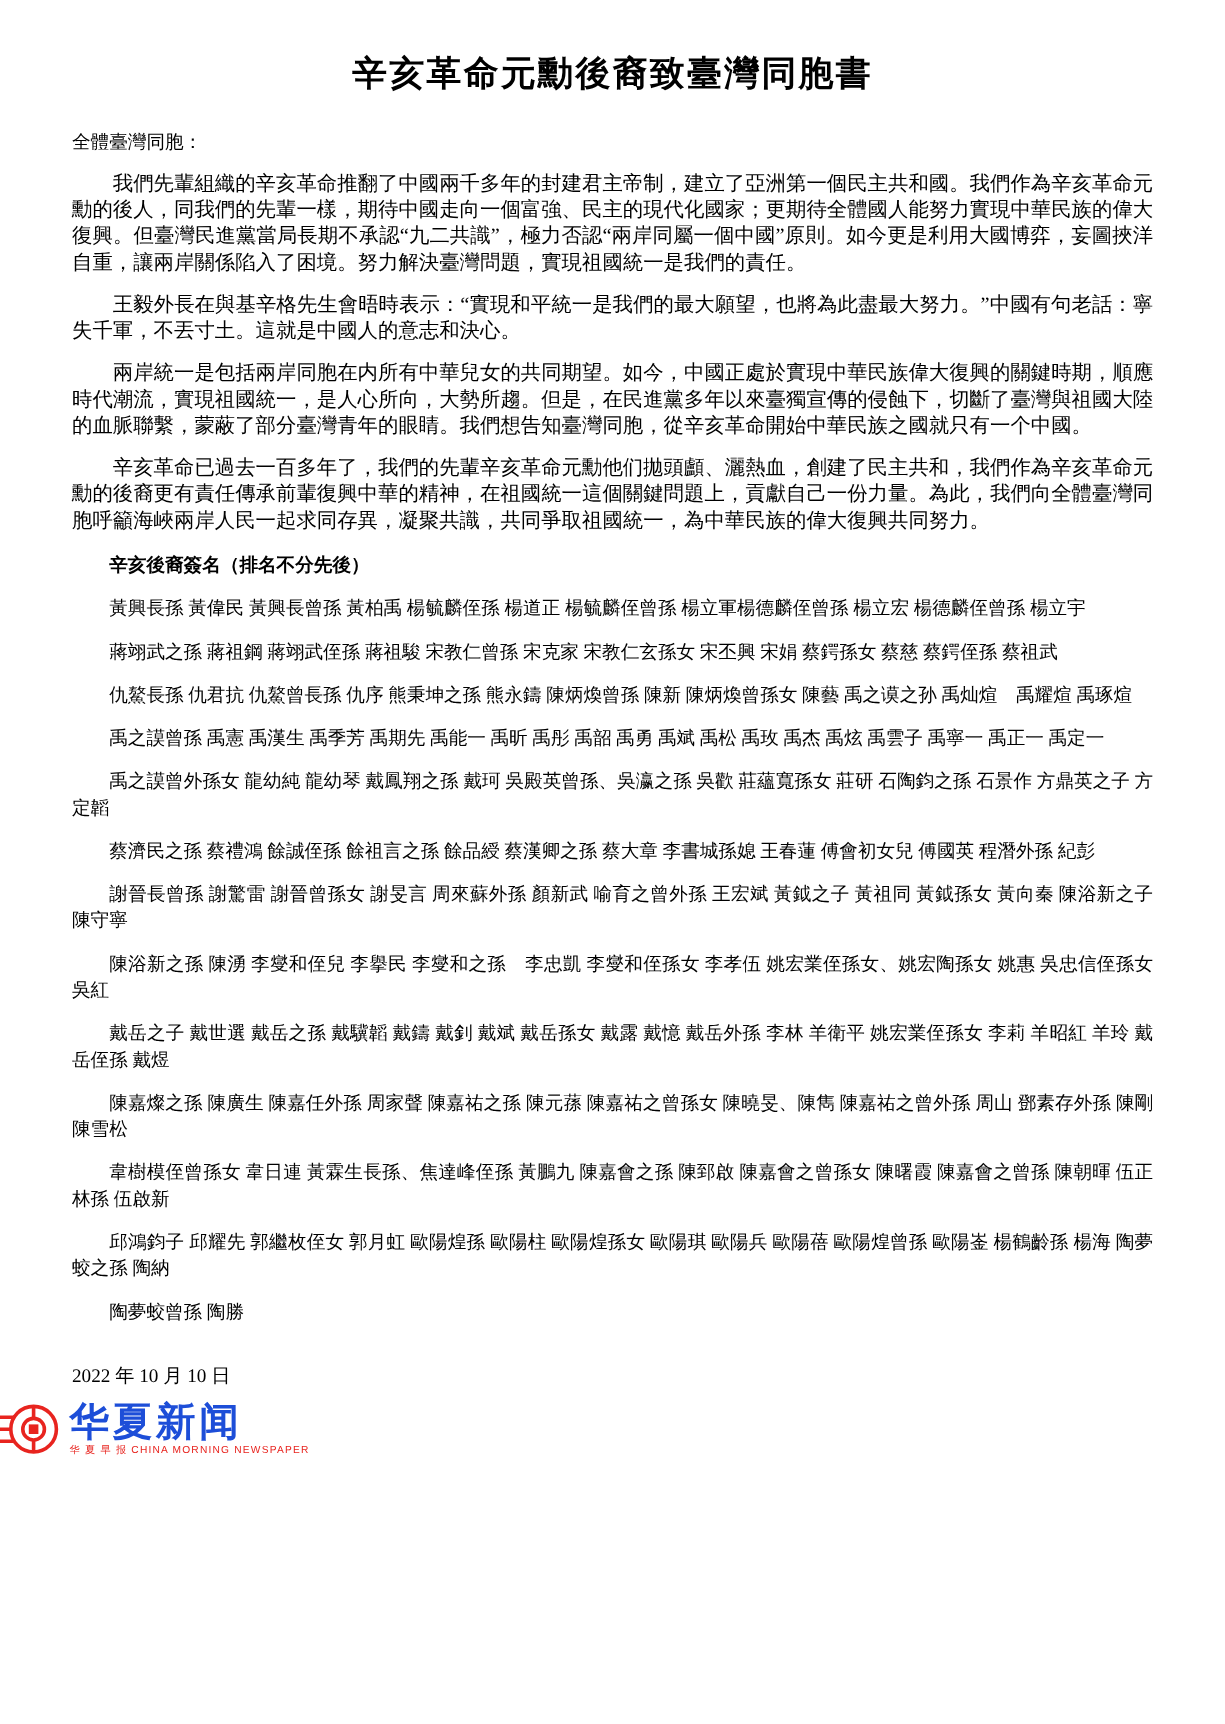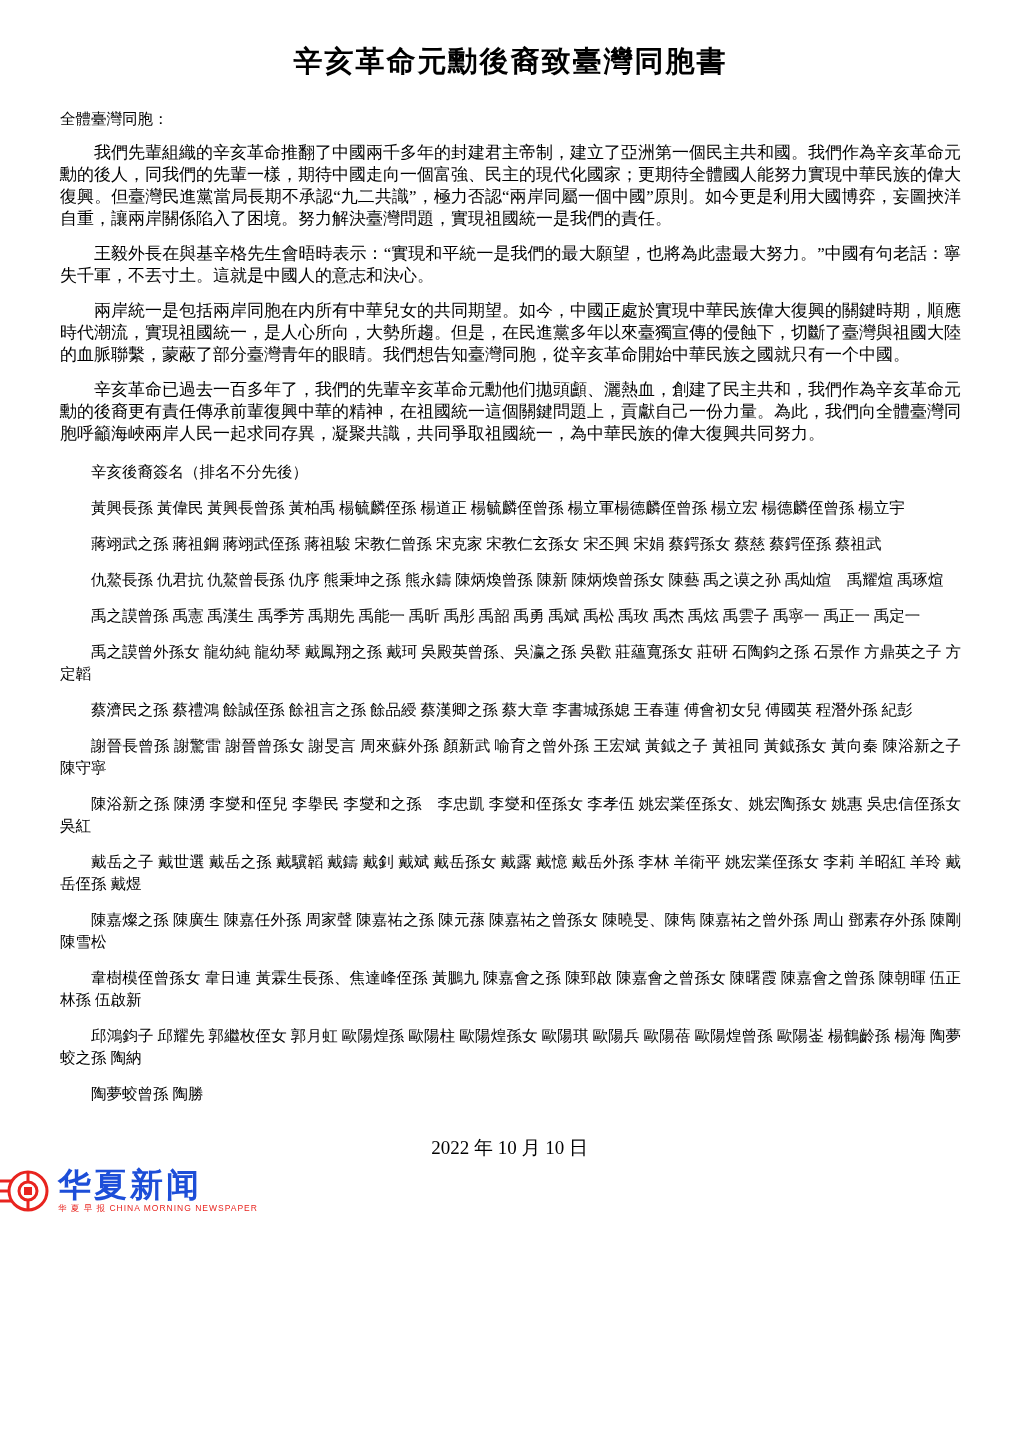--- a/index.html
+++ b/index.html
@@ -34,36 +34,36 @@
   }
   .para {
     font-size: 17px;
     line-height: 22px;
     text-align: justify;
     text-indent: 2em;
     margin-bottom: 13px;
   }
   .sig-heading {
     font-size: 15.5px;
-    font-weight: normal;
+    font-weight: bold;
     line-height: 22px;
     text-indent: 2em;
     margin: 16px 0 14px 0;
   }
   .sig {
     font-size: 15.5px;
     line-height: 22px;
     text-align: justify;
     text-indent: 2em;
     margin-bottom: 14px;
   }
   .doc-date {
-    font-size: 19px;
+    font-size: 16px;
     line-height: 22px;
-    text-align: center;
+    text-align: left;
     margin-top: 32px;
     padding-right: 2px;
   }
   .footer-logo {
     position: absolute;
     left: 0; bottom: 2px;
     display: flex;
     align-items: flex-start;
     gap: 6px;
   }

